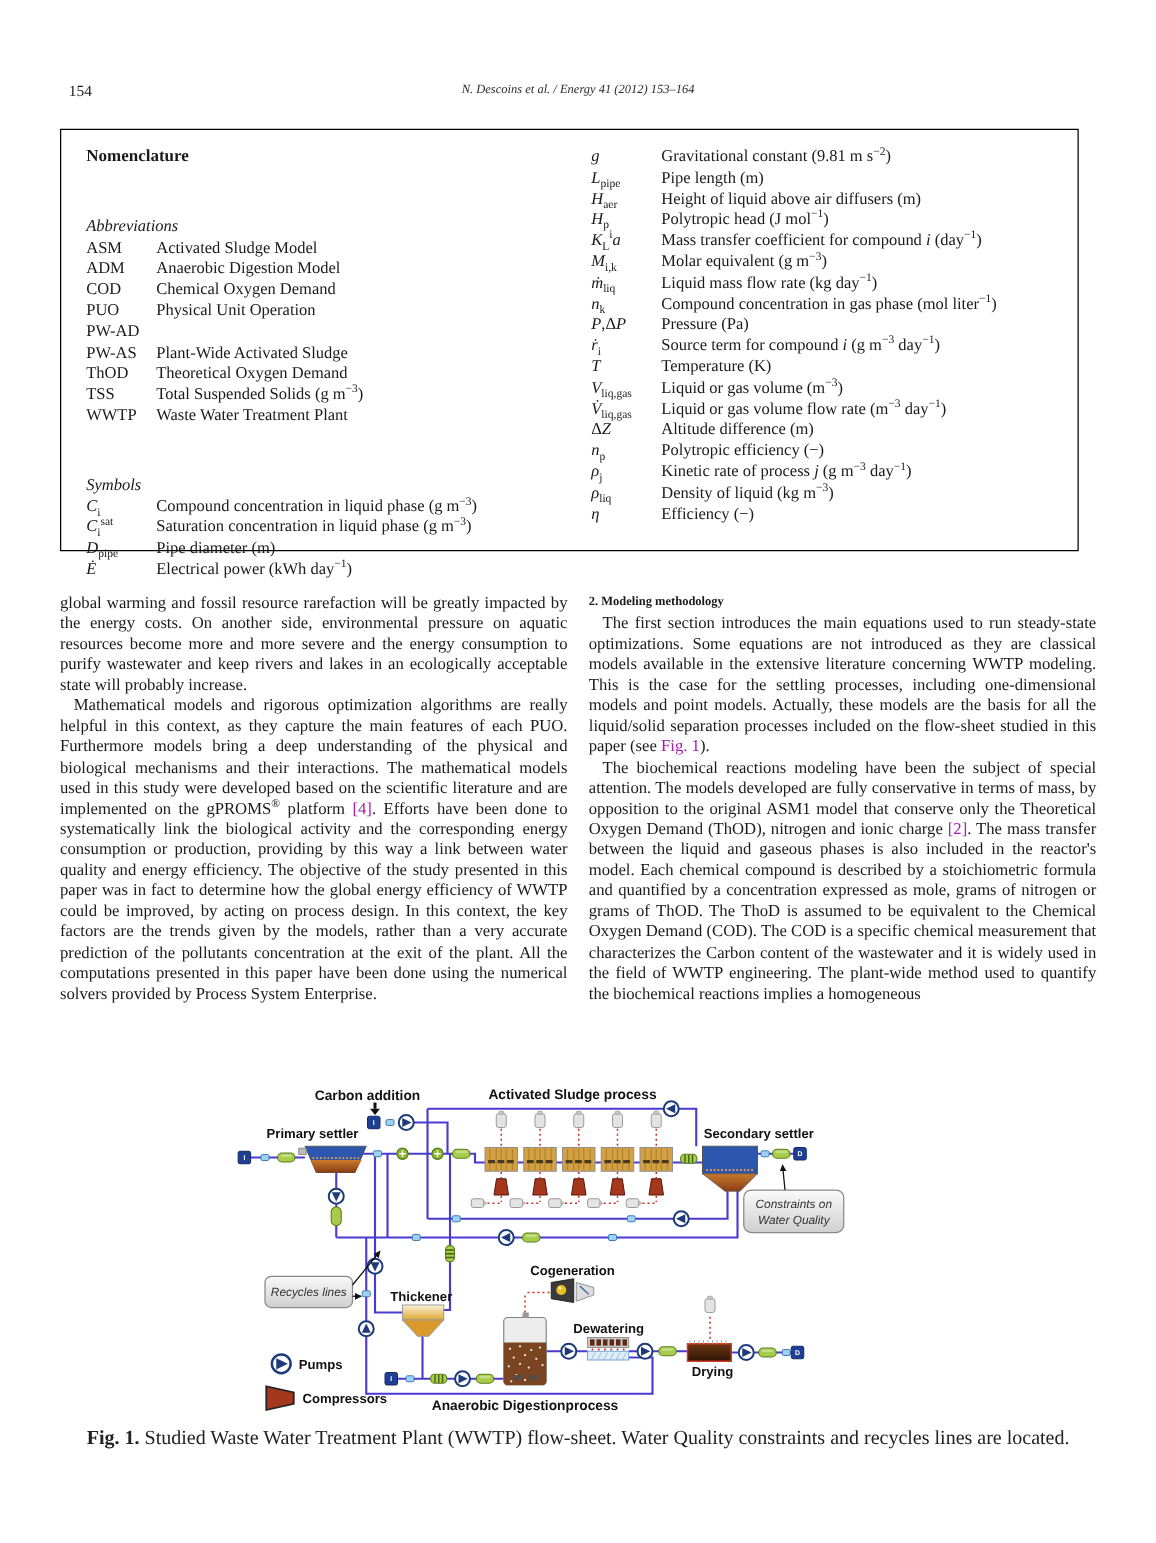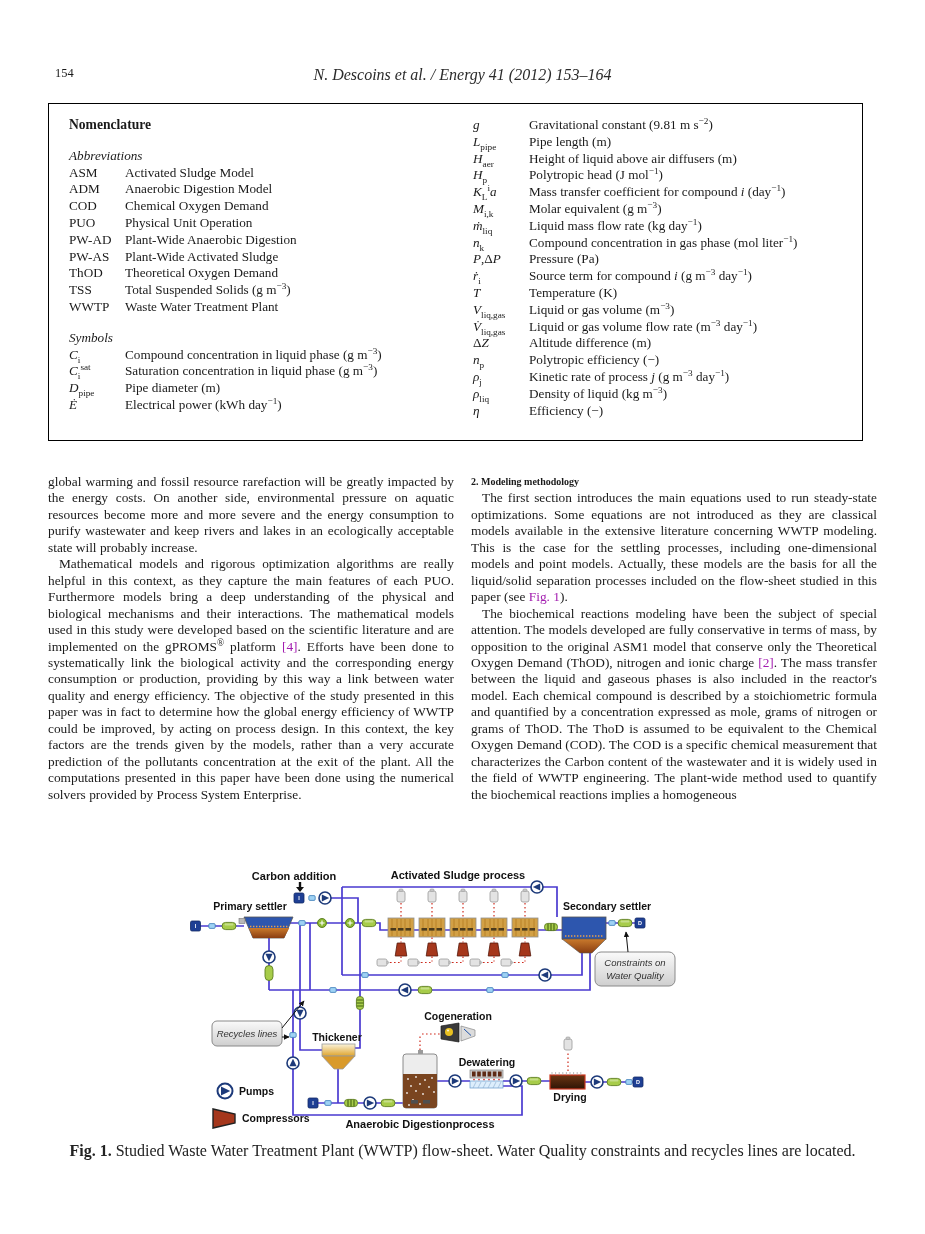--- a/index.html
+++ b/index.html
@@ -1,30 +1,30 @@
 <!DOCTYPE html>
 <html><head>
 <meta charset="utf-8">
 <style>
   html,body{margin:0;padding:0;background:#ffffff;}
   .page{position:relative;width:925px;height:1234px;background:#fff;overflow:hidden;
         font-family:"Liberation Serif", serif;color:#1a1a1a;}
   
   .hdr{position:absolute;top:66px;left:48px;width:829px;height:16px;font-size:12.4px;}
   .hdr .pg{position:absolute;left:7px;top:0;}
-  .hdr .run{position:absolute;left:0;right:0;text-align:center;font-style:italic;color:#2b2b2b;font-size:16px;}
+  .hdr .run{position:absolute;left:0;right:0;text-align:center;font-style:italic;color:#2b2b2b;font-size:10px;}
   
   .nombox{position:absolute;top:103px;left:48px;width:815px;height:338px;border:1.6px solid #000;box-sizing:border-box;
           padding:13px 12px 0 20px;font-size:13.2px;line-height:16.8px;}
   .nomcols{display:flex;}
   .nomleft{flex:0 0 404px;}
   .nomright{flex:1;}
   .nom-title{font-weight:bold;font-size:13.6px;}
   .nom-ghead{font-style:italic;}
-  .gap2{margin-top:14px;}
+  .gap2{margin-top:39px;}
   .nom-row{display:flex;}
   .nom-term{flex:0 0 56px;}
   .nom-def{flex:1;}
   sub,sup{font-size:0.7em;line-height:0;}
   
   .bodycols{position:absolute;top:474px;left:48px;width:829px;display:flex;gap:17px;
             font-size:13.35px;line-height:16.45px;text-align:justify;}
   .col{width:406px;}
   .col p{margin:0;}
   .col p.ind{text-indent:11px;}
@@ -75,21 +75,20 @@
               <span class="nom-def">Chemical Oxygen Demand</span>
             </div>
 
             <div class="nom-row">
               <span class="nom-term">PUO</span>
               <span class="nom-def">Physical Unit Operation</span>
             </div>
 
             <div class="nom-row">
               <span class="nom-term">PW-AD</span>
-              <span class="nom-def">Plant-Wide Anaerobic Digestion</span>
             </div>
 
             <div class="nom-row">
               <span class="nom-term">PW-AS</span>
               <span class="nom-def">Plant-Wide Activated Sludge</span>
             </div>
 
             <div class="nom-row">
               <span class="nom-term">ThOD</span>
               <span class="nom-def">Theoretical Oxygen Demand</span>

